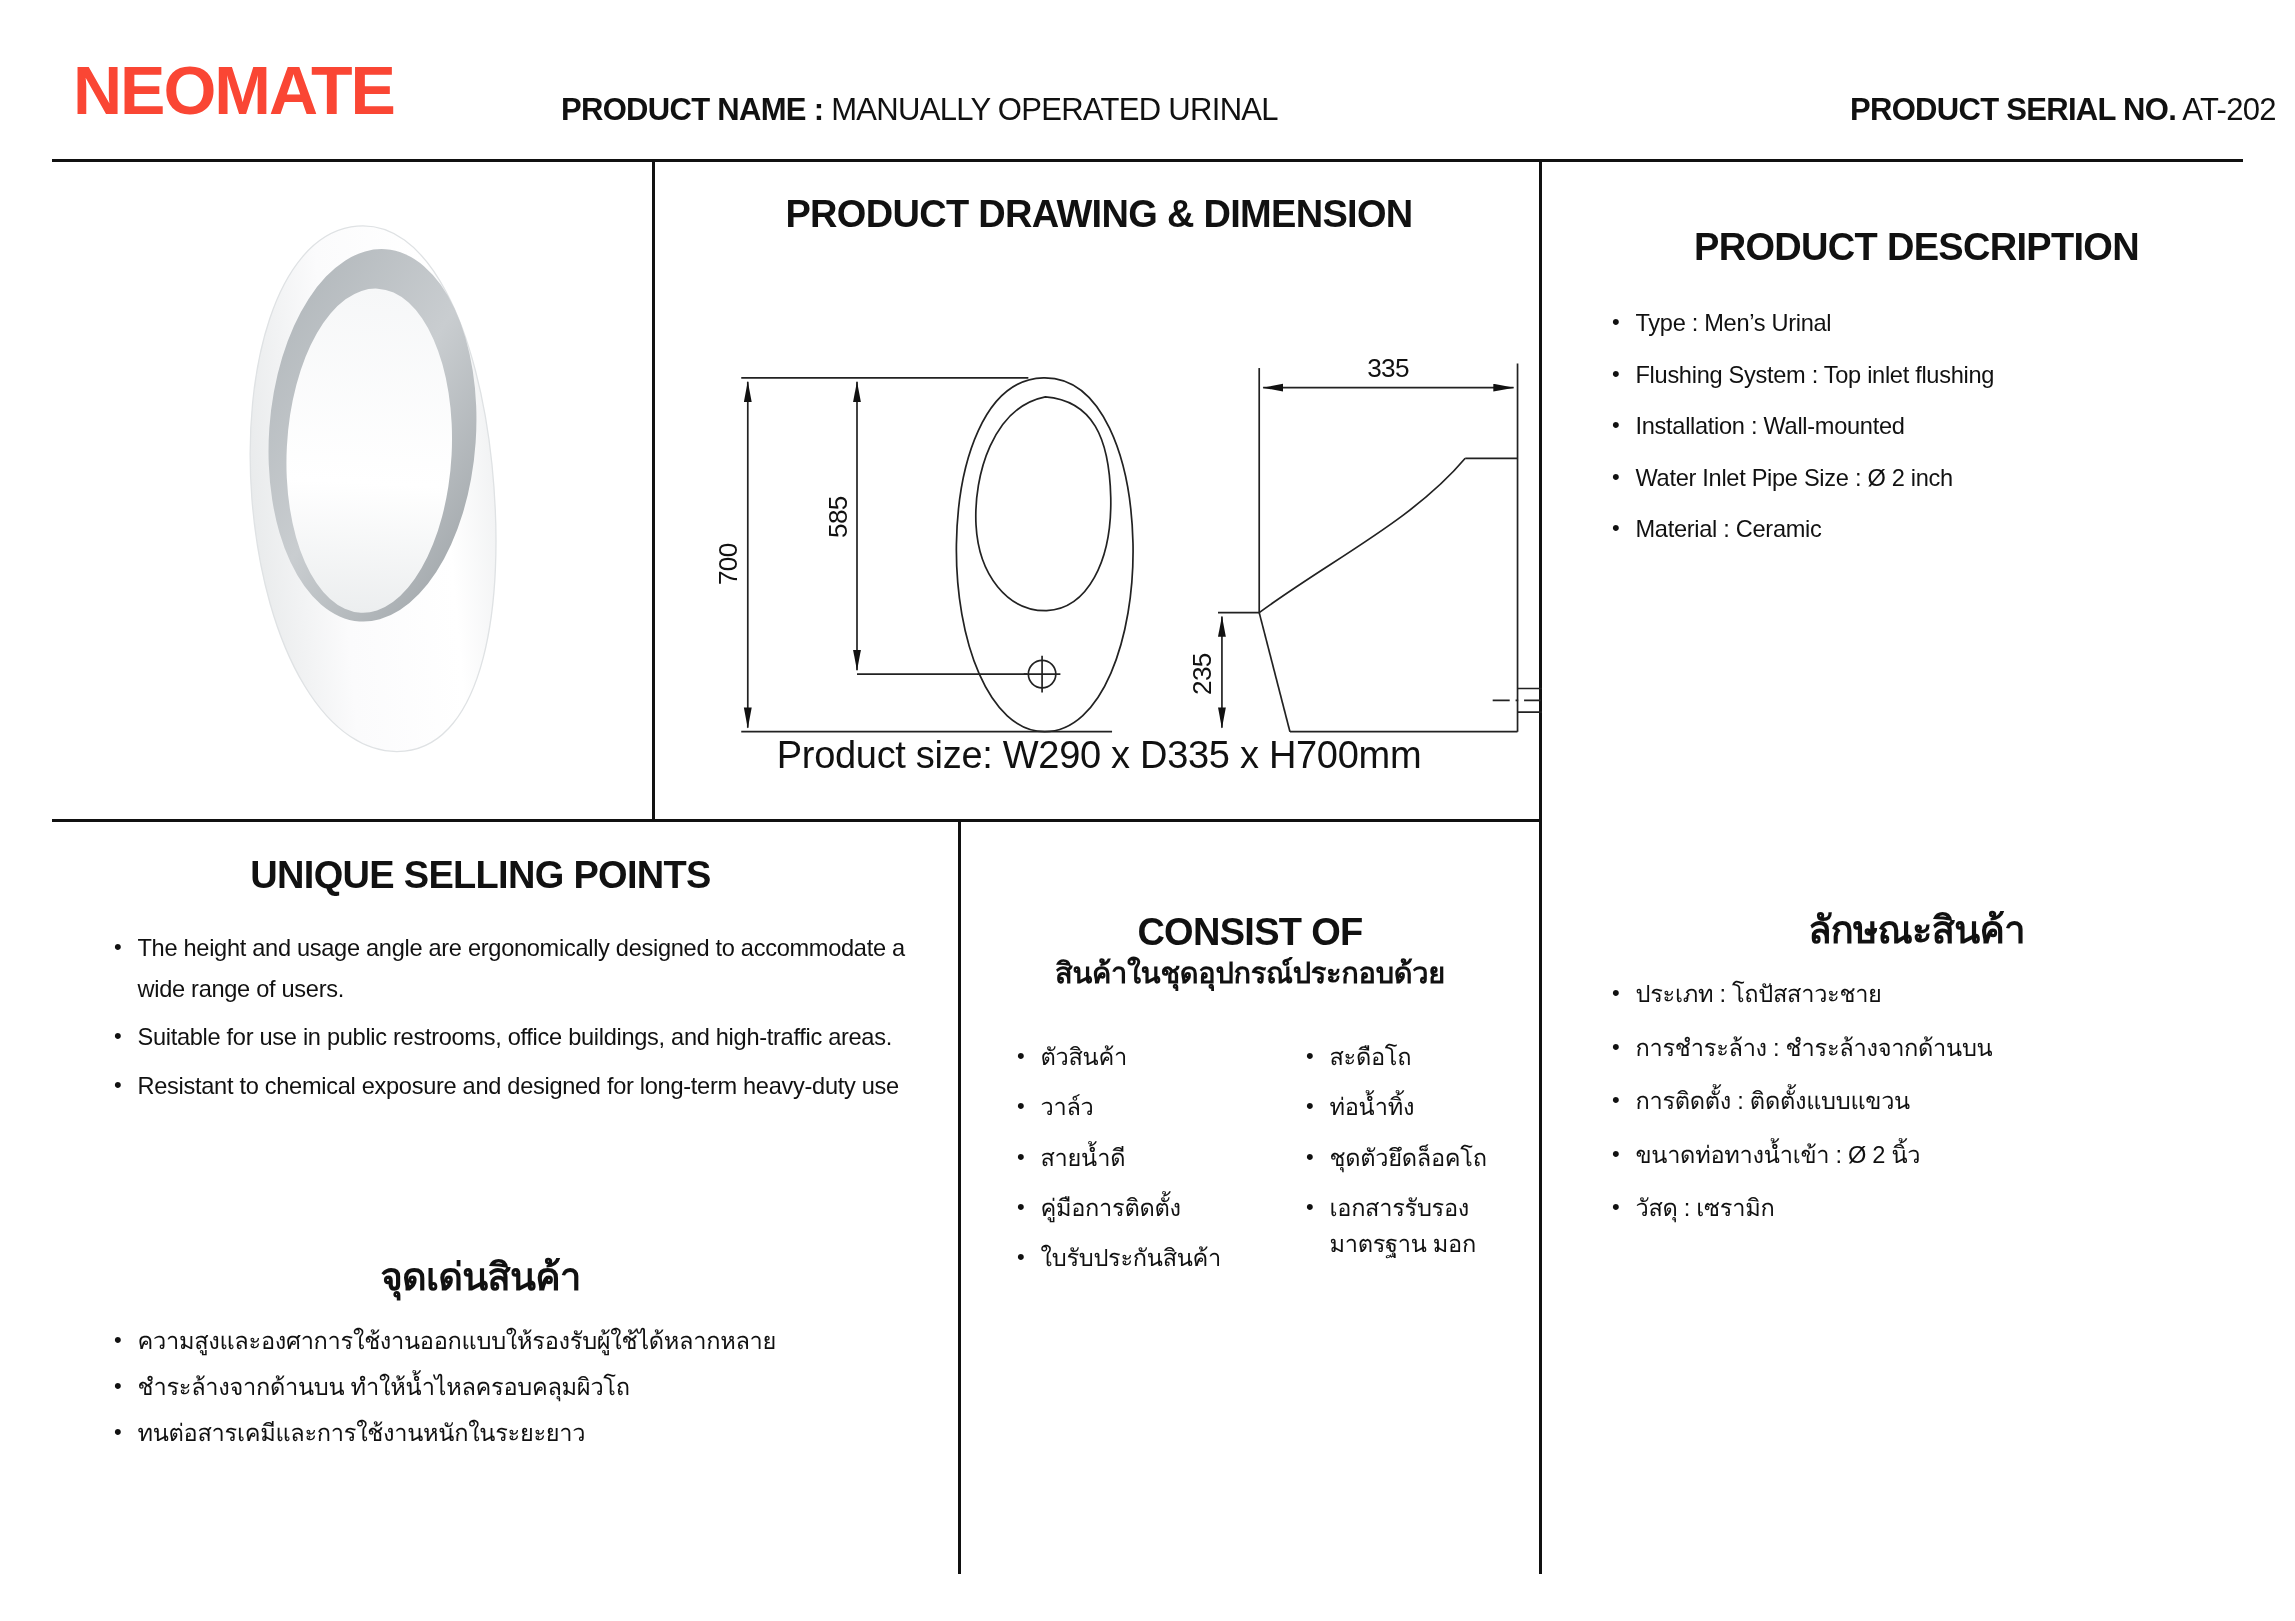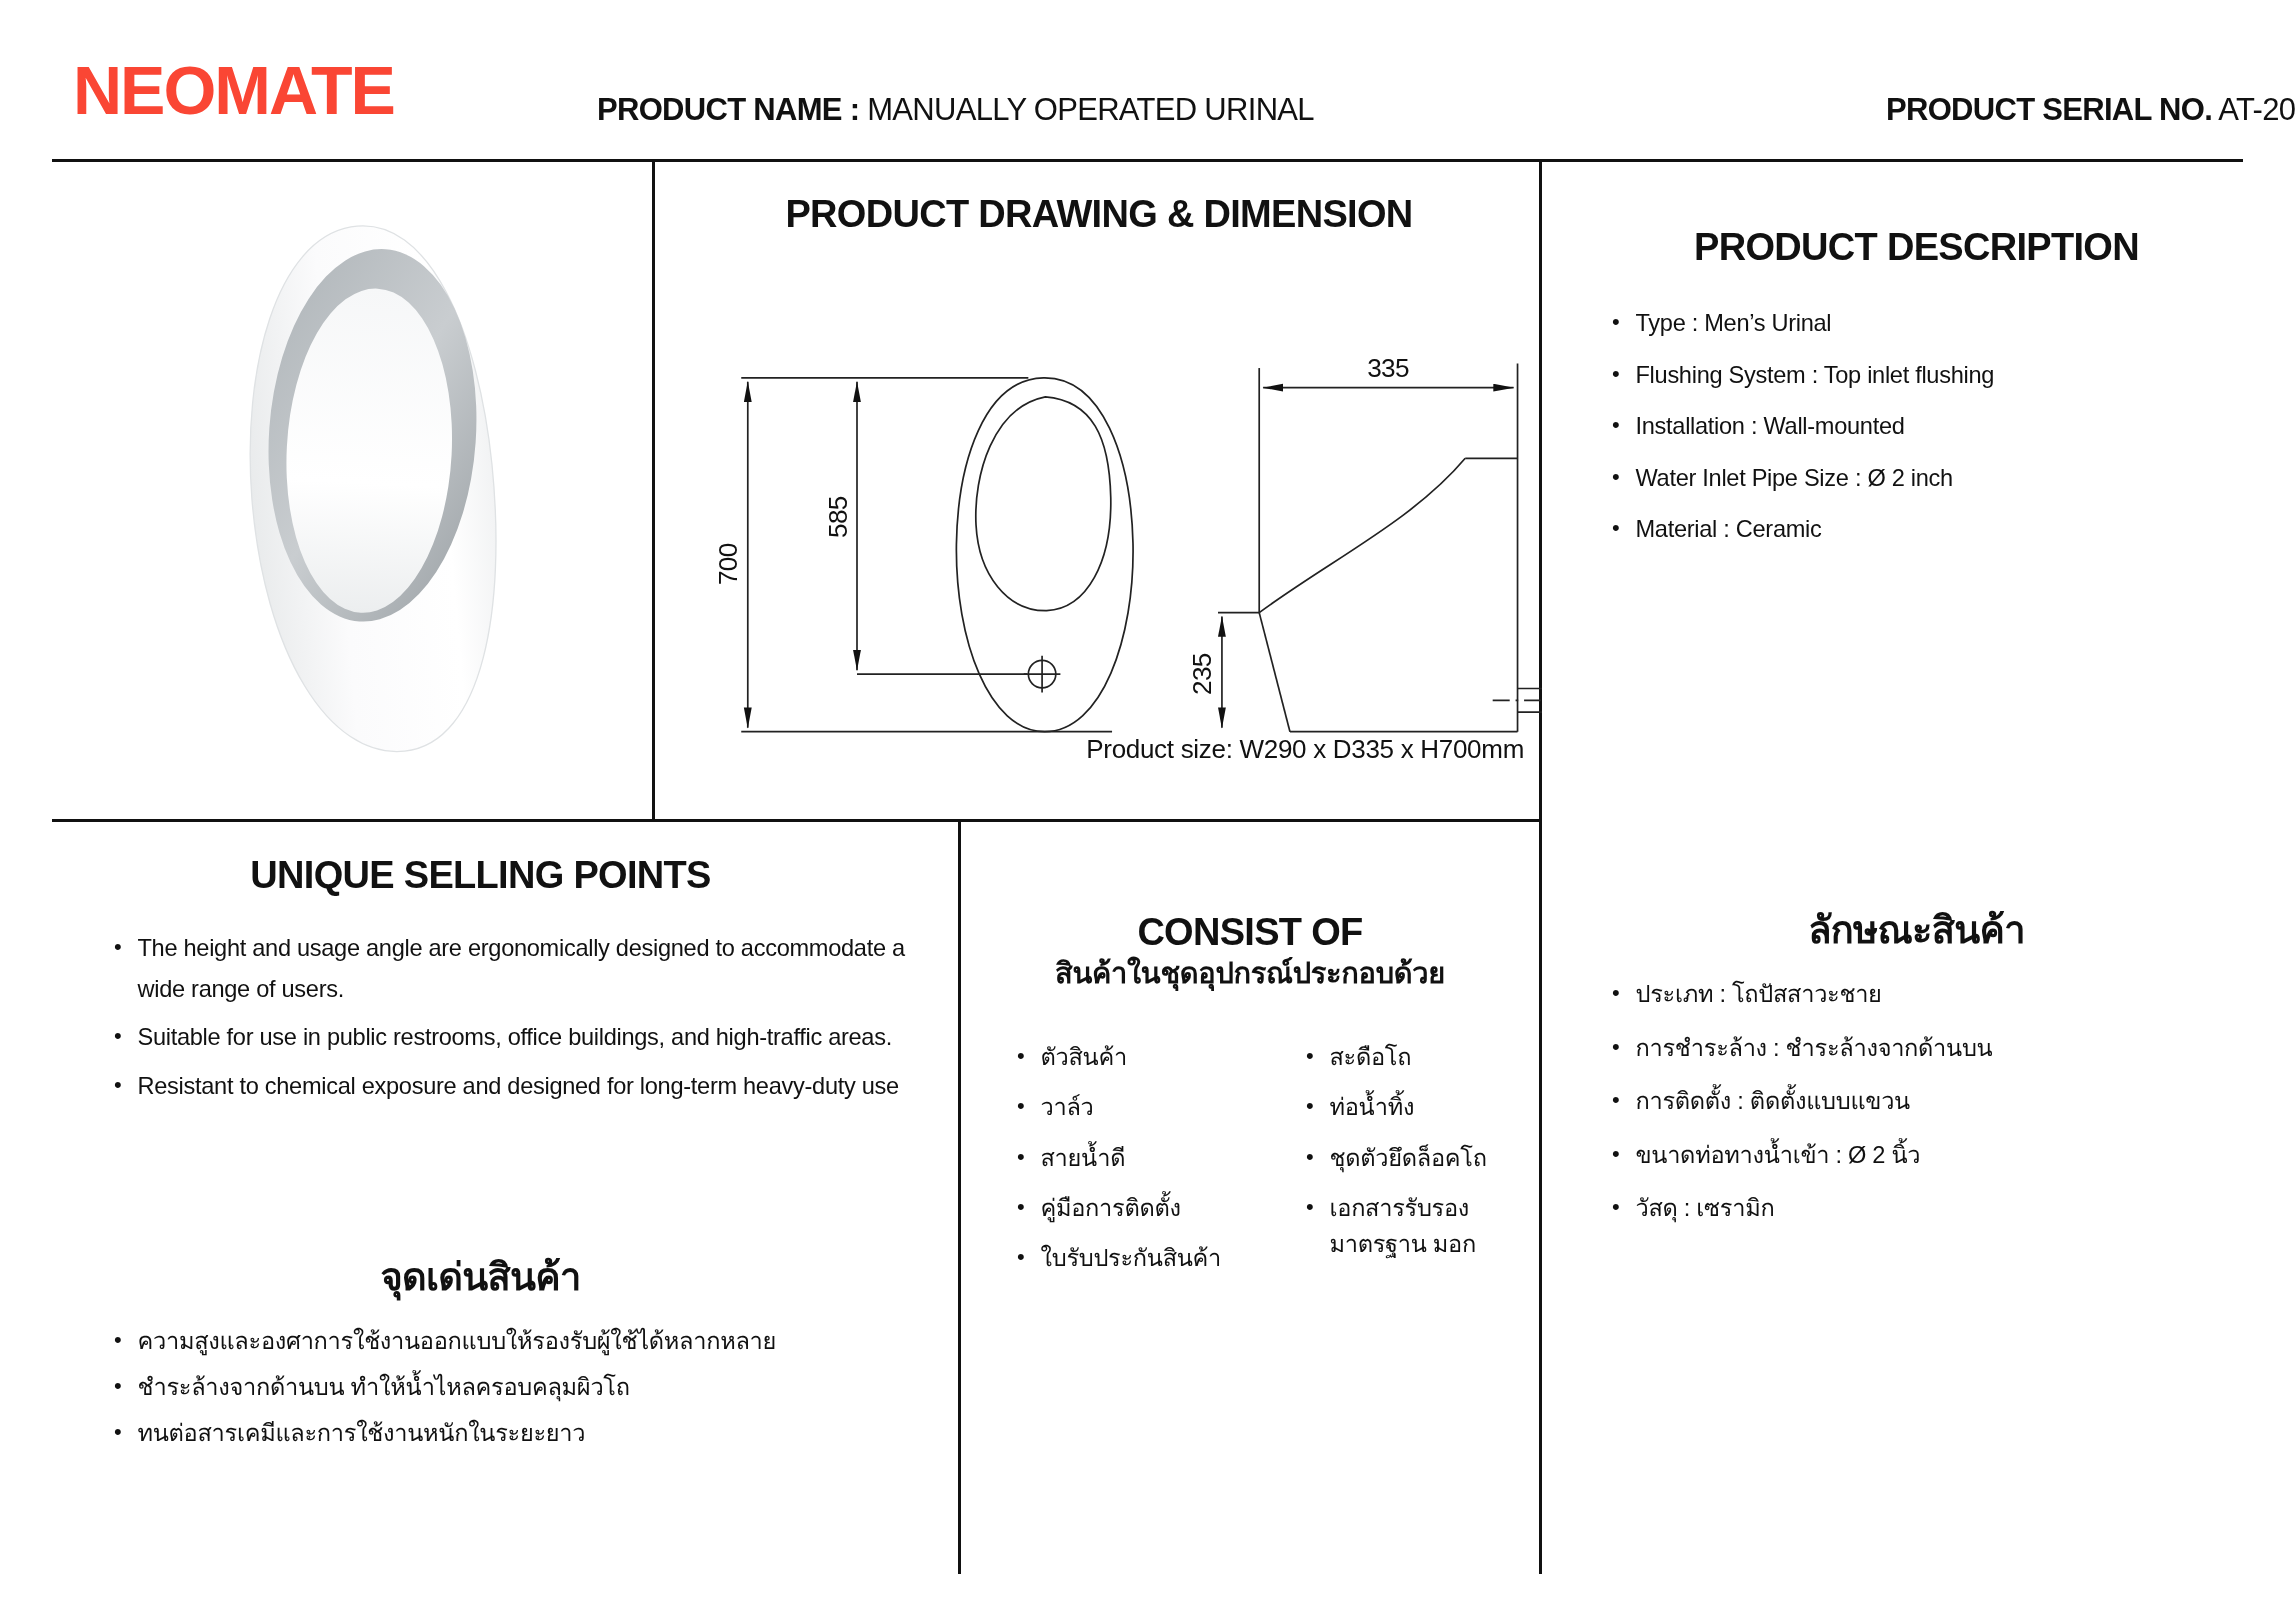--- a/index.html
+++ b/index.html
@@ -2,24 +2,24 @@
 <html style="font-size:10.5px"><head>
 <meta charset="utf-8">
 <style>
   html,body{margin:0;padding:0;background:#ffffff;}
   body{width:2295px;height:1622px;position:relative;overflow:hidden;
        font-family:"Liberation Sans","DejaVu Sans",sans-serif;color:#111;}
   .abs{position:absolute;}
   .rule{background:#111;}
   .logo{font-size:68px;font-weight:800;letter-spacing:-2px;}
   .hdr-line{font-size:31px;white-space:nowrap;letter-spacing:-0.7px;}
-  .hdr-line b{font-weight:700;margin-left:36px;}
+  .hdr-line b{font-weight:700;}
   .sec-title{font-weight:700;font-size:38px;letter-spacing:-0.7px;text-align:center;}
   .sub-title{font-weight:700;font-size:29px;letter-spacing:-0.3px;text-align:center;}
-  .note{font-size:26px;letter-spacing:-0.3px;text-align:right;}
+  .note{font-size:38px;letter-spacing:-0.3px;text-align:center;}
   .list{display:block;}
   .bl{position:relative;padding-left:27.5px;font-size:23.6px;letter-spacing:-0.3px;line-height:1.55;}
   .bl::before{content:"\2022";position:absolute;left:3.9px;top:0;font-size:22px;}
   .bl.wrap2{white-space:normal;}
   .desc .bl{margin-bottom:15px;white-space:nowrap;}
   .usp-en .bl{margin-bottom:7.9px;line-height:1.72;}
   .usp-th .bl{margin-bottom:9.2px;white-space:nowrap;}
   .feat-th .bl{margin-bottom:17px;white-space:nowrap;}
   .consist .bl{margin-bottom:13.7px;}
   svg text{font-family:"Liberation Sans","DejaVu Sans",sans-serif;}

